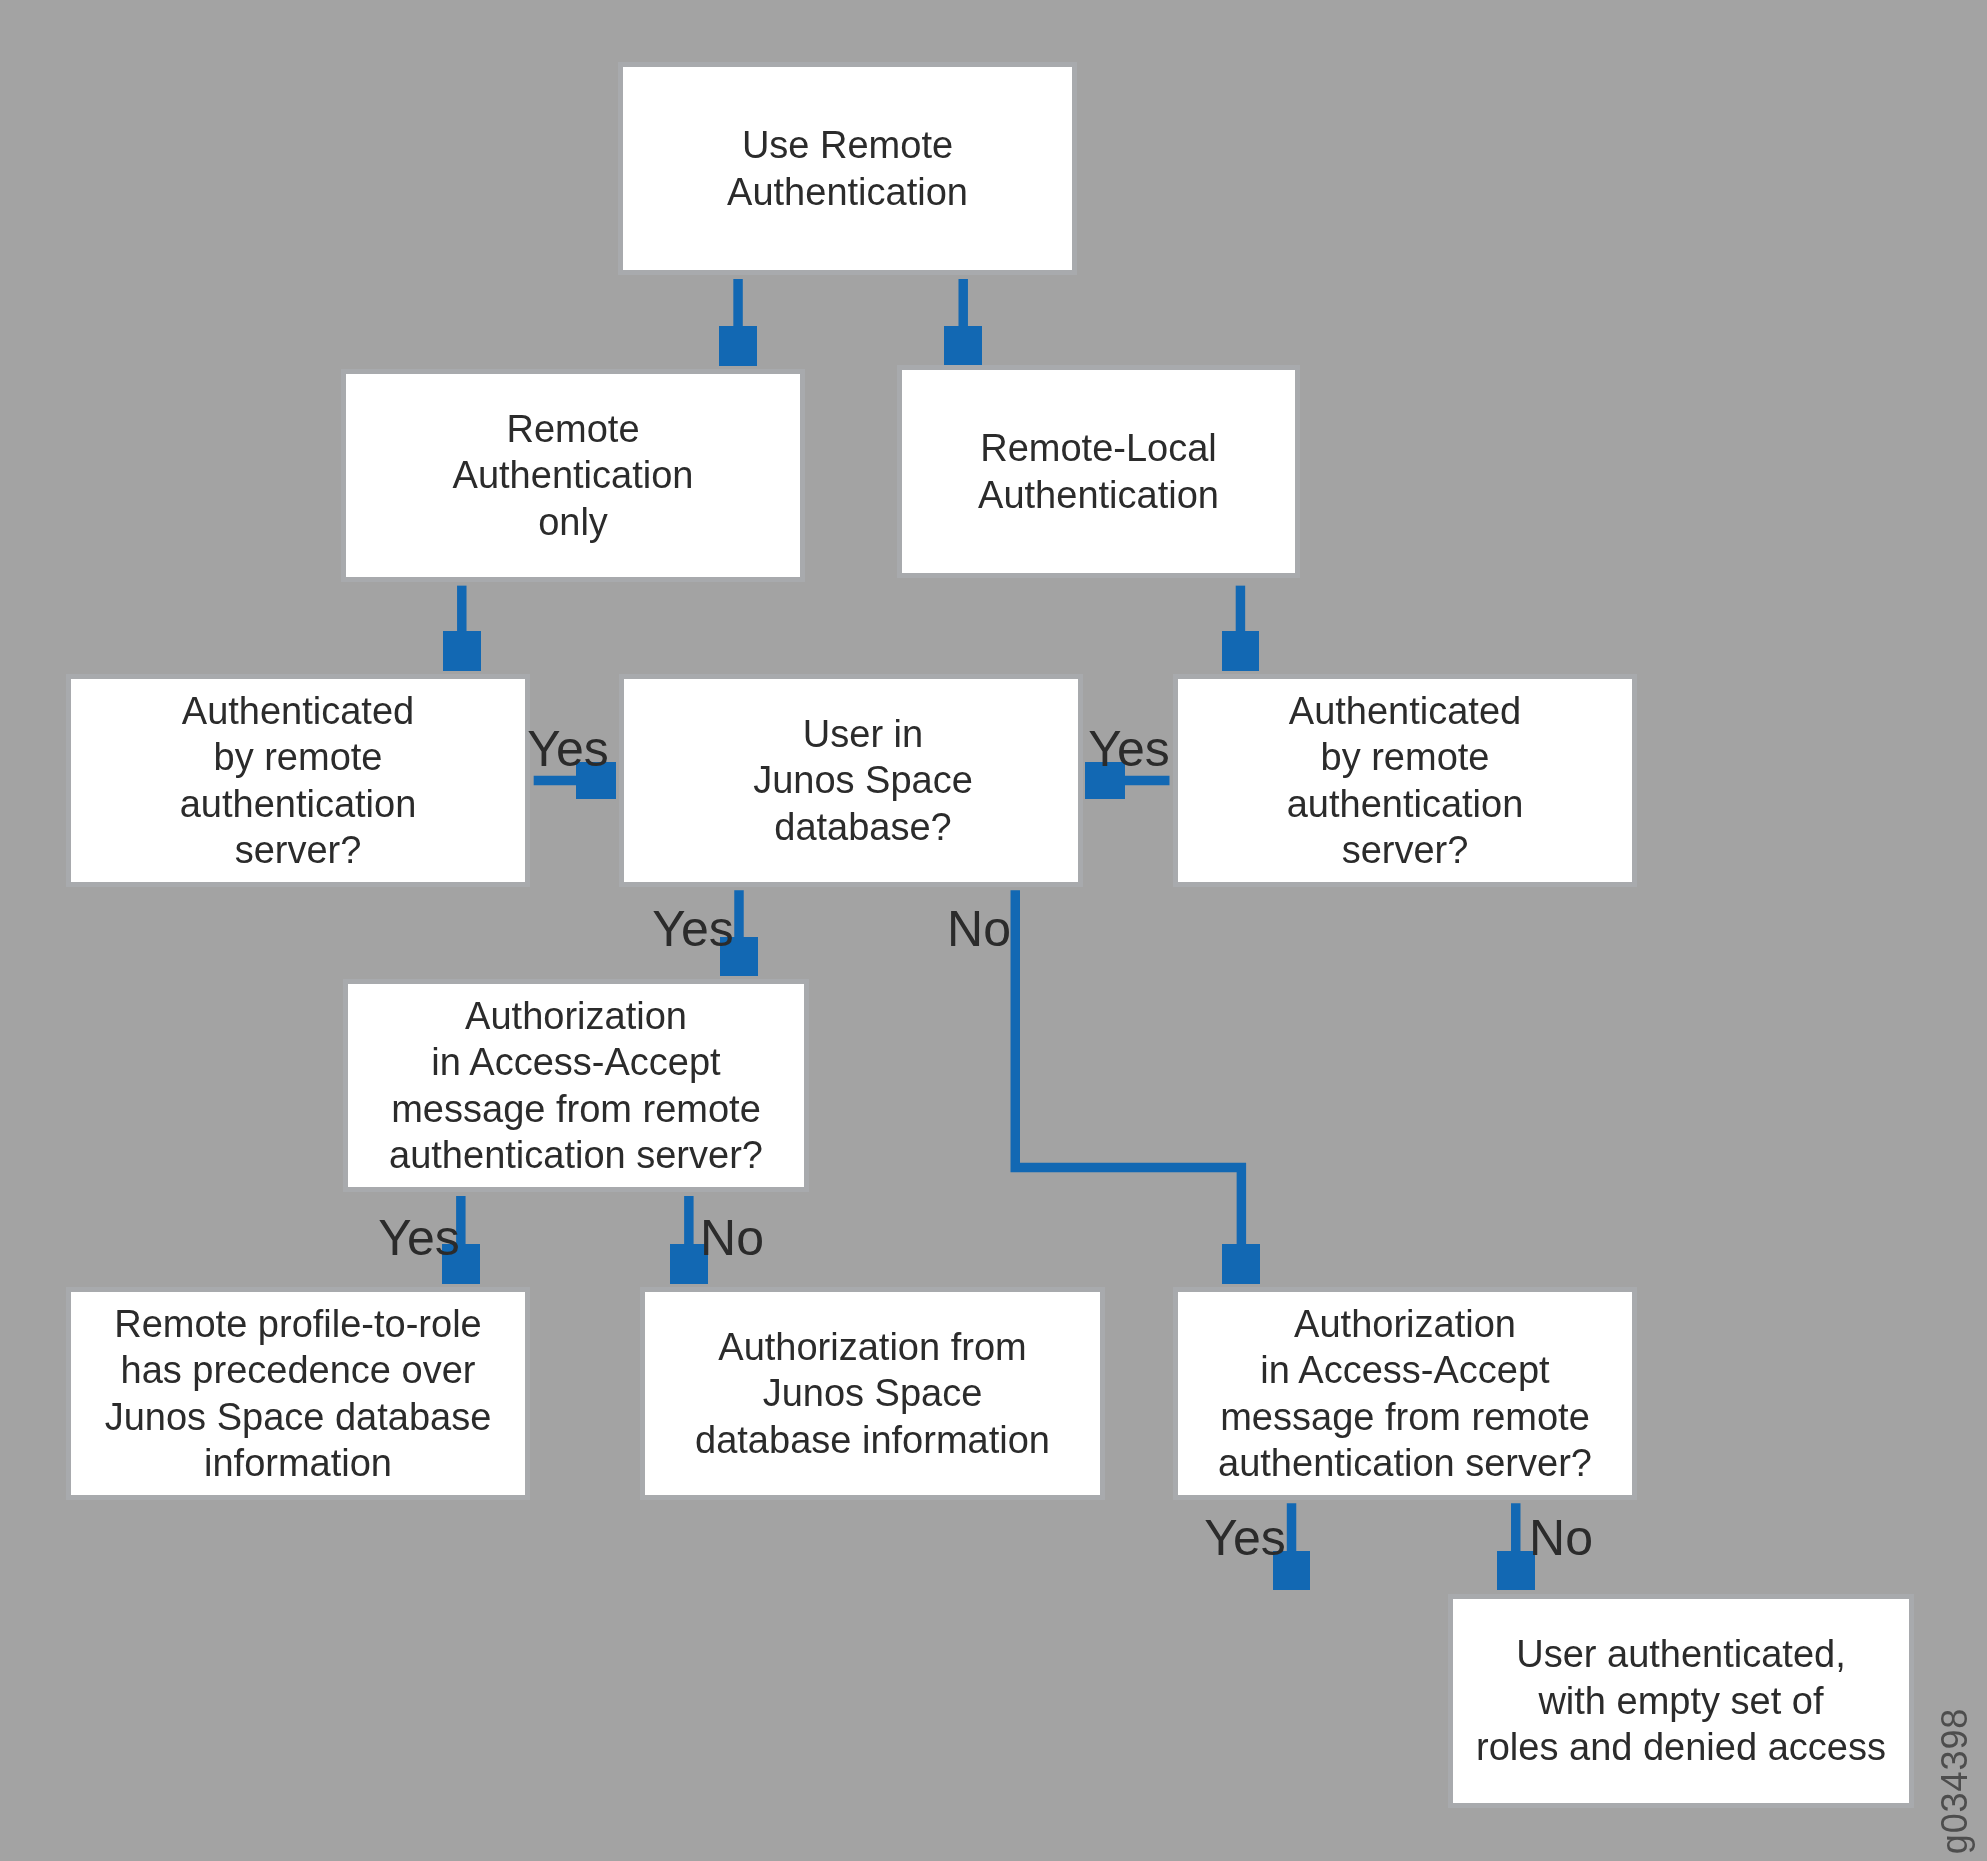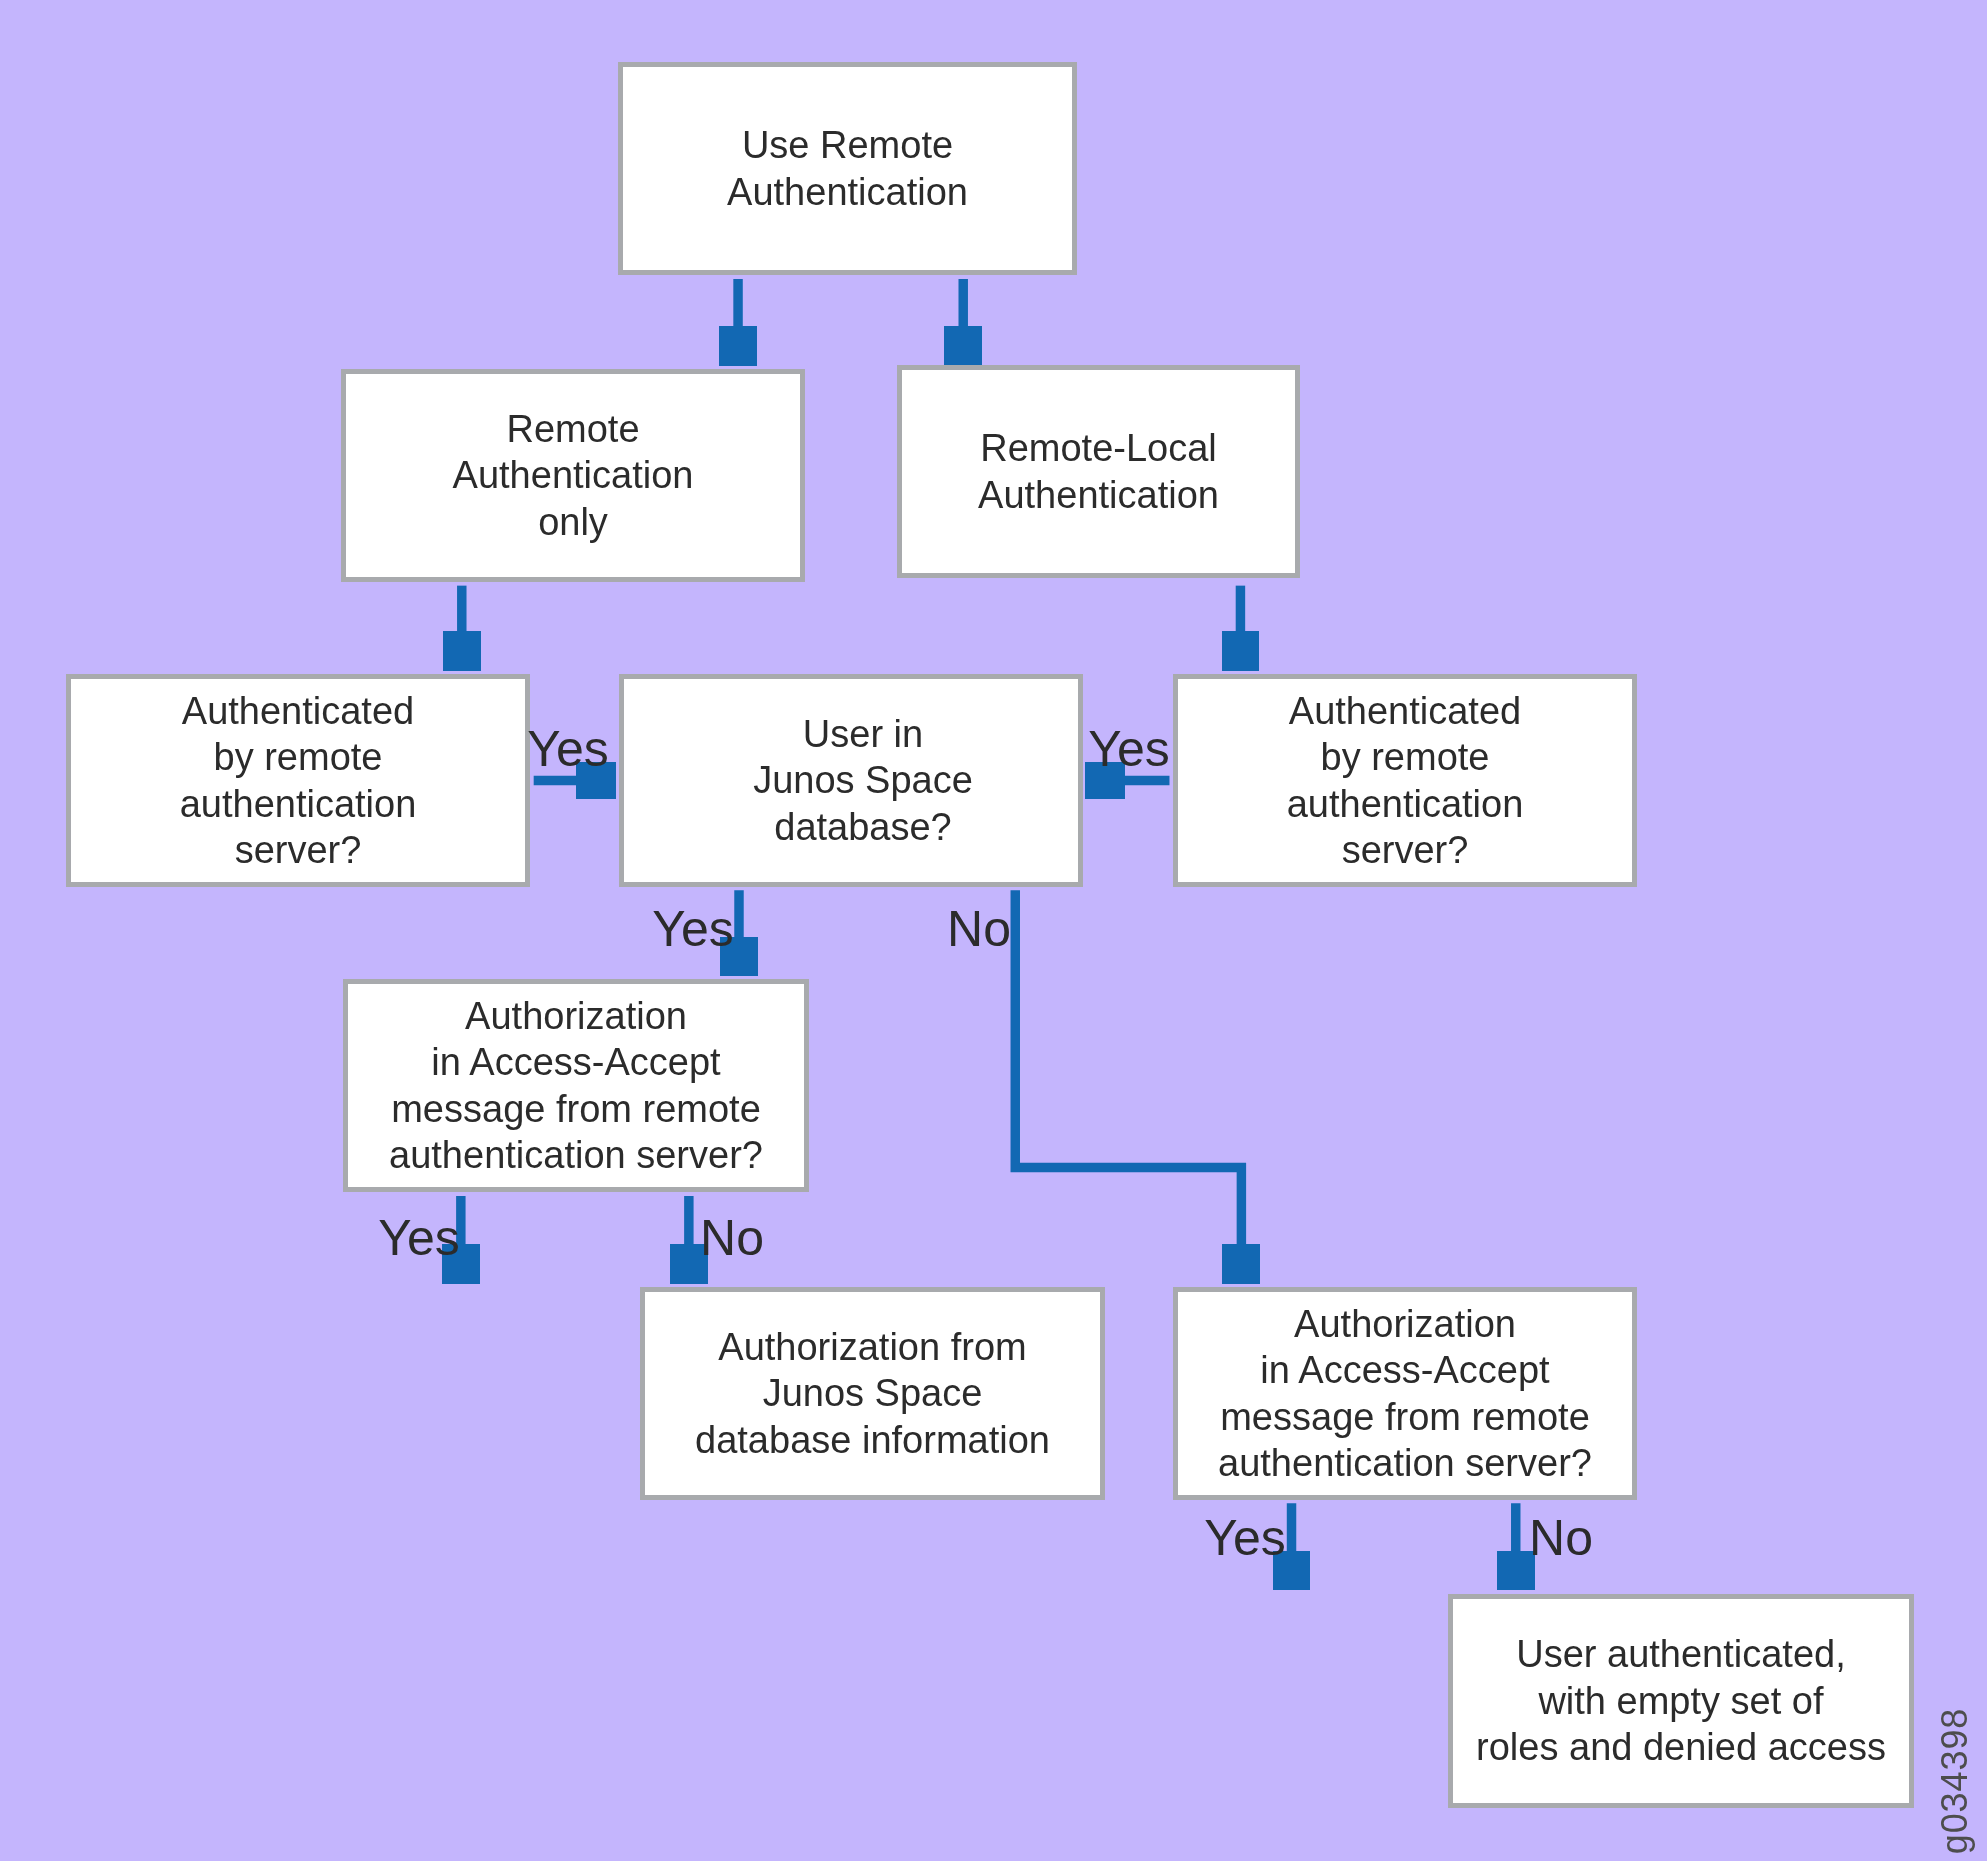--- a/index.html
+++ b/index.html
@@ -5,21 +5,21 @@
   :root{
     --arrow-blue:#1268b3;
     --border-gray:#a8aaad;
     --text-dark:#2b2b2b;
   }
   html,body{margin:0;padding:0;background:#ffffff;}
   #canvas{
     position:relative;
     width:1987px;
     height:1861px;
-    background:#c4b5fd;
+    background:#a3a3a3;
     font-family:"Liberation Sans", sans-serif;
     color:var(--text-dark);
     overflow:hidden;
   }
   #connector-layer{
     position:absolute;
     left:0;top:0;
     width:1987px;height:1861px;
     z-index:1;
   }
@@ -127,20 +127,26 @@
 server?</div>
   </div>
 
   <div class="node" style="left:343px;top:979px;width:466px;height:213px;">
     <div class="node-label">Authorization
 in Access-Accept
 message from remote
 authentication server?</div>
   </div>
 
+  <div class="node" style="left:66px;top:1287px;width:464px;height:213px;">
+    <div class="node-label">Remote profile-to-role
+has precedence over
+Junos Space database
+information</div>
+  </div>
   <div class="node" style="left:618px;top:1287px;width:465px;height:213px;margin-left:22px;">
     <div class="node-label">Authorization from
 Junos Space
 database information</div>
   </div>
   <div class="node" style="left:1173px;top:1287px;width:464px;height:213px;">
     <div class="node-label">Authorization
 in Access-Accept
 message from remote
 authentication server?</div>

